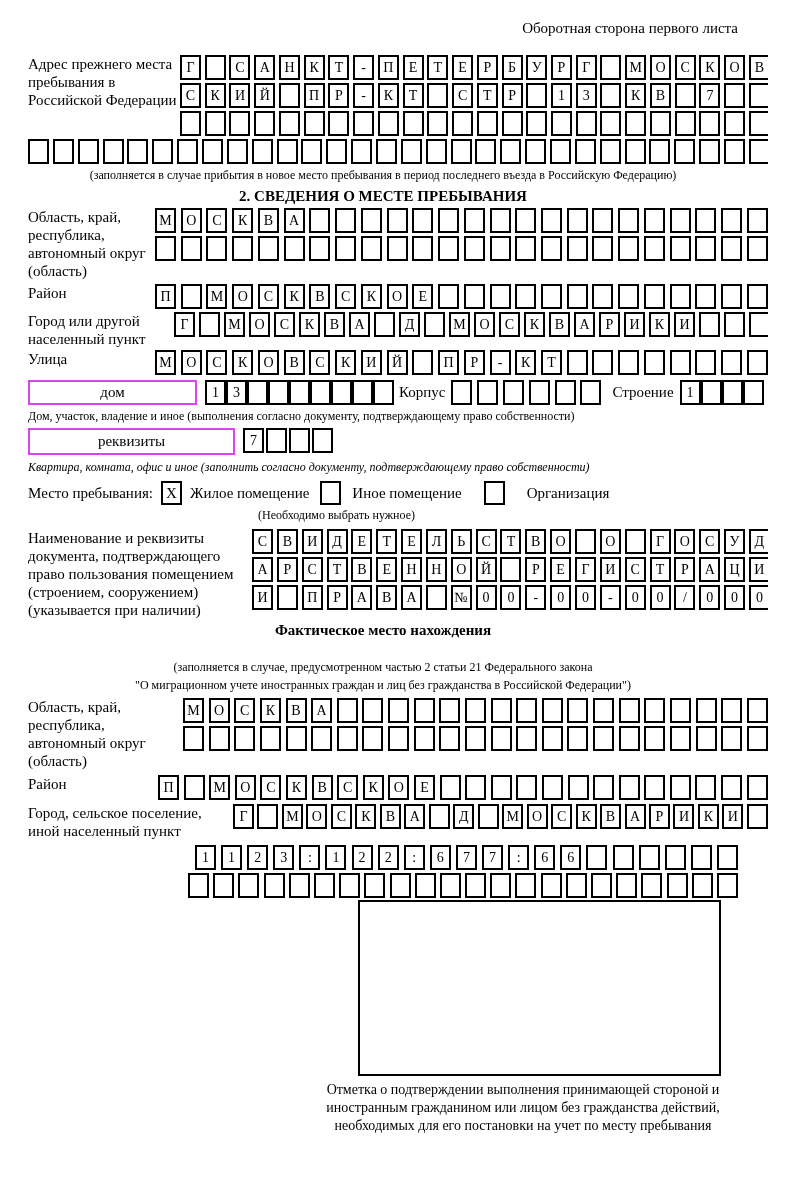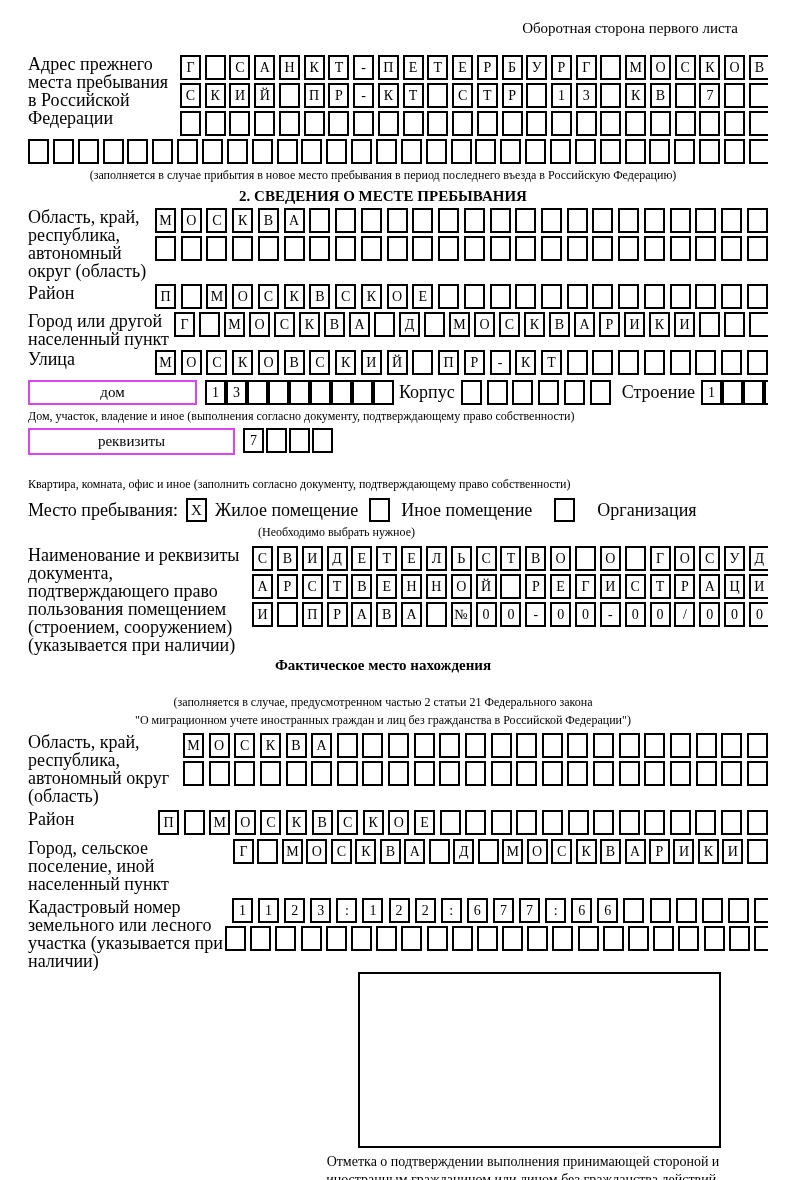--- a/index.html
+++ b/index.html
@@ -3,21 +3,21 @@
 <meta charset="utf-8">
 <style>
   html,body{margin:0;padding:0;background:#fff;}
   .sheet{
     width:768px;height:1180px;box-sizing:border-box;
     padding:0 30px 0 28px;position:relative;overflow:hidden;
     font-family:"Liberation Serif","DejaVu Serif",serif;color:#000;background:#fff;
   }
   .title-right{padding-top:20px;text-align:right;font-size:15px;}
   .line{display:flex;align-items:flex-start;}
-  .label{flex:none;font-size:18px;line-height:18px;}
+  .label{flex:none;font-size:15px;line-height:18px;}
   .cells{display:flex;justify-content:space-between;margin-left:auto;flex:none;}
   .cells .cell{
     width:21px;height:25px;box-sizing:border-box;border:2px solid #000;
     display:flex;align-items:center;justify-content:center;
     font-size:14px;line-height:1;flex:none;background:#fff;
   }
   .stack{margin-left:auto;display:flex;flex-direction:column;gap:3px;align-items:flex-end;}
   .stack .cells{margin-left:0;}
   .note{font-size:12px;line-height:17px;}
   .center{text-align:center;}
@@ -344,21 +344,21 @@
 
   <div class="line" style="margin-top:3px;">
     <div class="wbox" style="width:207px;height:27px;">реквизиты</div>
     <div class="cells w90" style="margin-left:8px;">
         <span class="cell">7</span>
         <span class="cell"></span>
         <span class="cell"></span>
         <span class="cell"></span>
       </div>
   </div>
-  <div class="note" style="margin-top:21px;">Квартира, комната, офис и иное (заполнить согласно документу, подтверждающему право собственности)</div>
+  <div class="note" style="margin-top:4px;font-style:italic;">Квартира, комната, офис и иное (заполнить согласно документу, подтверждающему право собственности)</div>
 
   <div class="line" style="margin-top:5px;align-items:center;">
     <div class="label">Место пребывания:</div>
     <div class="checkbox" style="margin-left:8px;">X</div>
     <div class="label" style="margin-left:8px;">Жилое помещение</div>
     <div class="checkbox" style="margin-left:11px;"></div>
     <div class="label" style="margin-left:11px;">Иное помещение</div>
     <div class="checkbox" style="margin-left:22px;"></div>
     <div class="label" style="margin-left:22px;">Организация</div>
   </div>
@@ -551,21 +551,20 @@
         <span class="cell">А</span>
         <span class="cell">Р</span>
         <span class="cell">И</span>
         <span class="cell">К</span>
         <span class="cell">И</span>
         <span class="cell"></span>
       </div>
   </div>
 
   <div class="line" style="margin-top:5px;">
-    <div class="label" style="width:197px;">Кадастровый номер земельного или лесного участка (указывается при наличии)</div>
     <div class="stack">
       <div class="cells w543">
           <span class="cell">1</span>
           <span class="cell">1</span>
           <span class="cell">2</span>
           <span class="cell">3</span>
           <span class="cell">:</span>
           <span class="cell">1</span>
           <span class="cell">2</span>
           <span class="cell">2</span>

